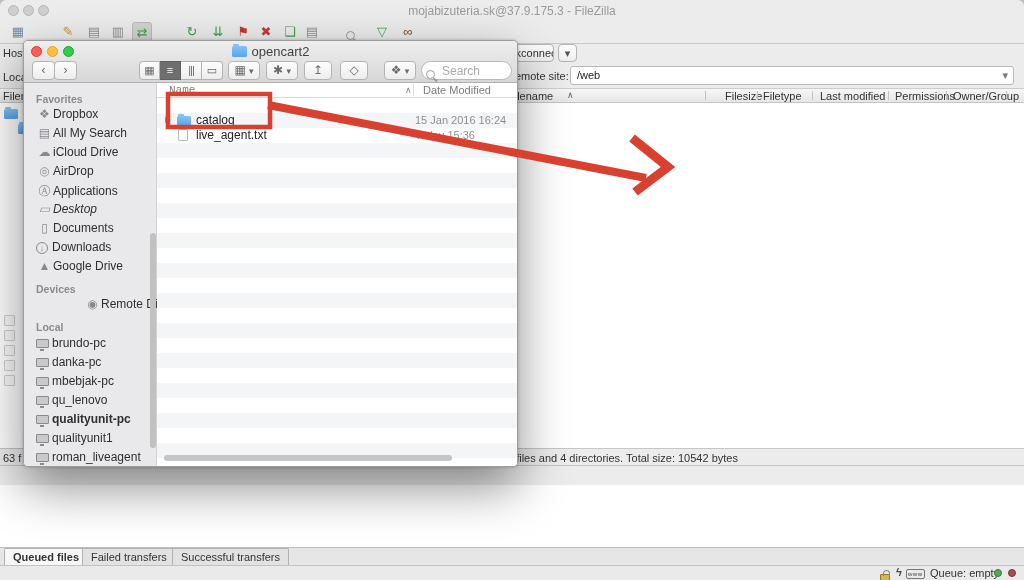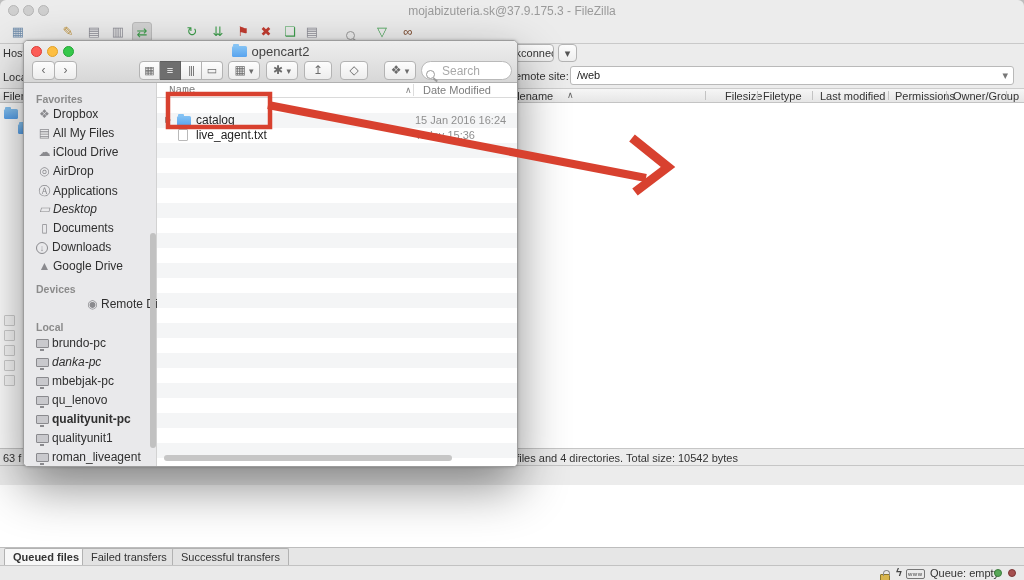--- a/index.html
+++ b/index.html
@@ -208,35 +208,35 @@
       <span class="fbtn" style="left:280px;width:28px;">↥</span>
       <span class="fbtn" style="left:316px;width:28px;">◇</span>
       <span class="fbtn" style="left:360px;width:32px;"><span>❖</span> <span style="font-size:9px">▾</span></span>
       <span class="abs" style="left:402px;top:24px;z-index:2;"><span class="mag"></span></span>
       <input class="f-search" style="left: 397px;" placeholder="Search">
     </div>
 
     <div class="f-sidebar">
       <span class="sb-h" style="top:10px;">Favorites</span>
       <span class="sb-i" style="top:24px;"><span class="ic">❖</span><span>Dropbox</span></span>
-      <span class="sb-i" style="top:43px;"><span class="ic">▤</span><span>All My Files</span></span>
+      <span class="sb-i" style="top:43px;"><span class="ic">▤</span><span>All My Search</span></span>
       <span class="sb-i" style="top:62px;"><span class="ic">☁</span><span>iCloud Drive</span></span>
       <span class="sb-i" style="top:81px;"><span class="ic">◎</span><span>AirDrop</span></span>
       <span class="sb-i" style="top:100px;"><span class="ic">Ⓐ</span><span>Applications</span></span>
       <span class="sb-i" style="top:119px;font-style:italic;"><span class="ic">▭</span><span>Desktop</span></span>
       <span class="sb-i" style="top:138px;"><span class="ic">▯</span><span>Documents</span></span>
       <span class="sb-i" style="top:157px;"><span class="ic circ">↓</span><span>Downloads</span></span>
       <span class="sb-i" style="top:176px;"><span class="ic">▲</span><span>Google Drive</span></span>
 
       <span class="sb-h" style="top:200px;">Devices</span>
       <span class="sb-i" style="top:214px;margin-left:48px;"><span class="ic">◉</span><span>Remote Disc</span></span>
 
       <span class="sb-h" style="top:238px;">Local</span>
       <span class="sb-i" style="top:253px;"><span class="ic pc"></span><span>brundo-pc</span></span>
-      <span class="sb-i" style="top:272px;font-style:italic;"><span class="ic pc"></span><span>danka-pc</span></span>
+      <span class="sb-i" style="top:272px;"><span class="ic pc"></span><span>danka-pc</span></span>
       <span class="sb-i" style="top:291px;"><span class="ic pc"></span><span>mbebjak-pc</span></span>
       <span class="sb-i" style="top:310px;"><span class="ic pc"></span><span>qu_lenovo</span></span>
       <span class="sb-i" style="top:329px;font-weight:bold;"><span class="ic pc"></span><span>qualityunit-pc</span></span>
       <span class="sb-i" style="top:348px;"><span class="ic pc"></span><span>qualityunit1</span></span>
       <span class="sb-i" style="top:367px;"><span class="ic pc"></span><span>roman_liveagent</span></span>
       <span class="vbar" style="left:126px;top:150px;height:215px;"></span>
     </div>
 
     <div class="f-list">
       <div class="f-lhead">

